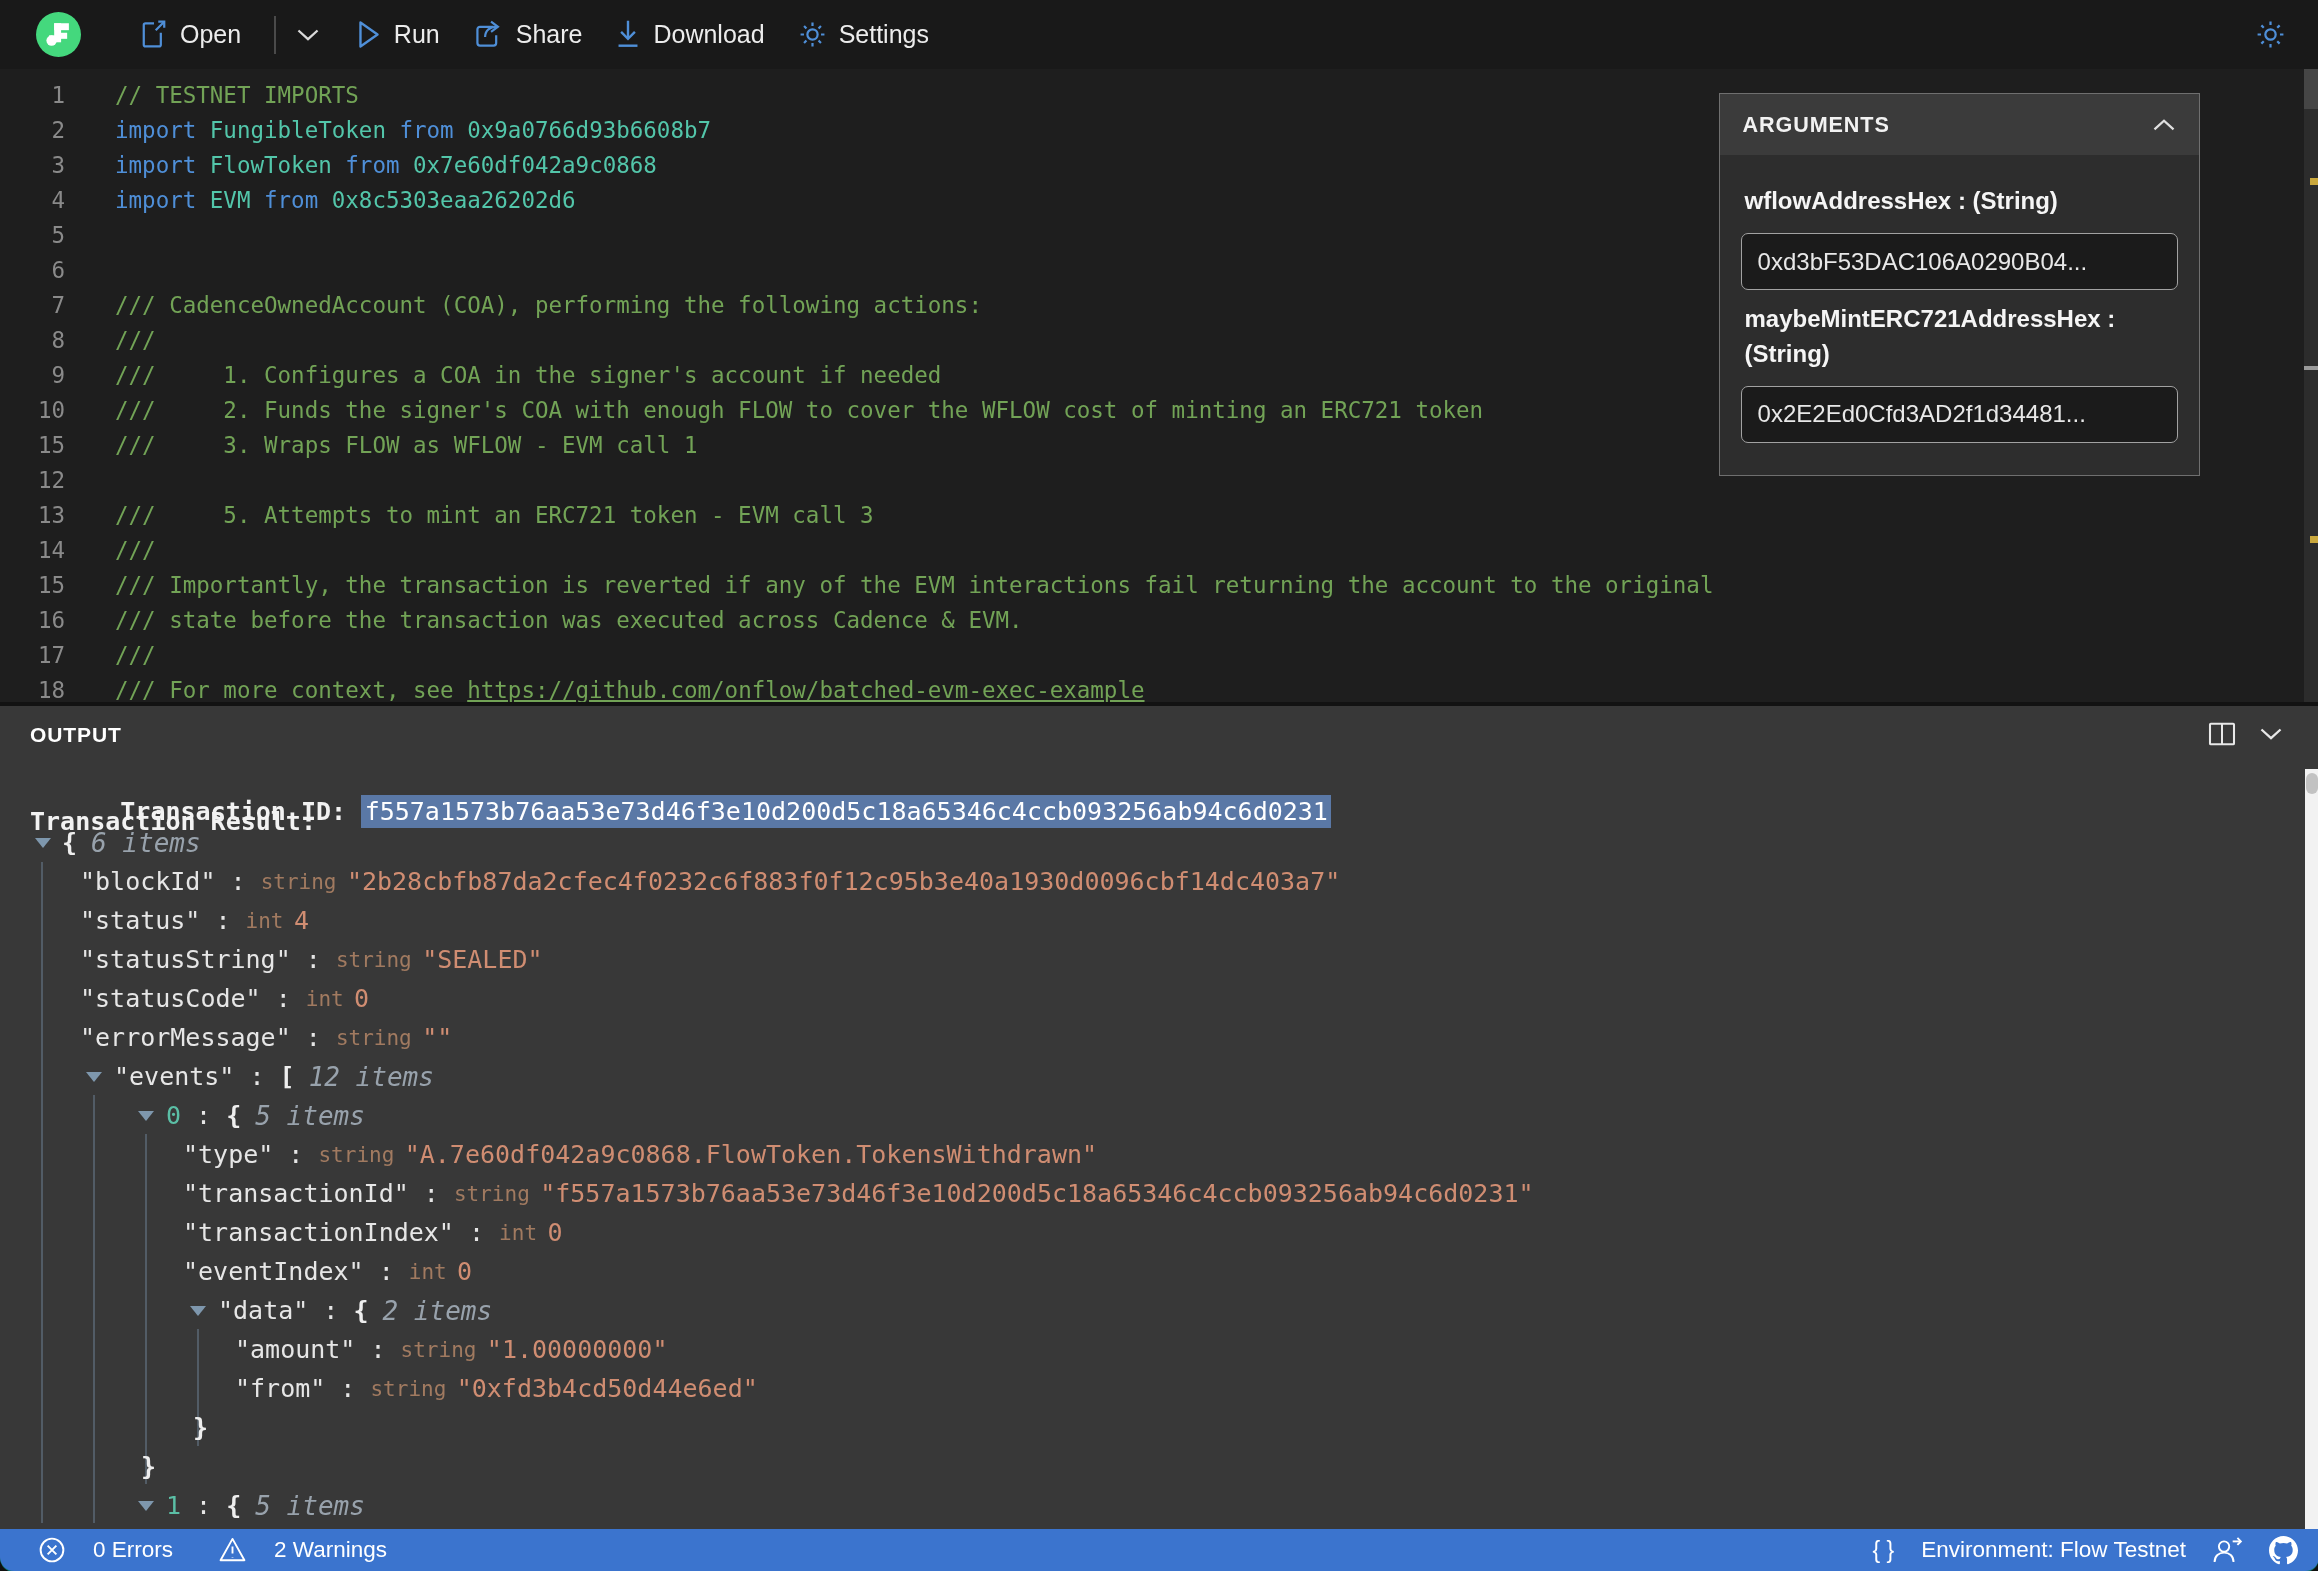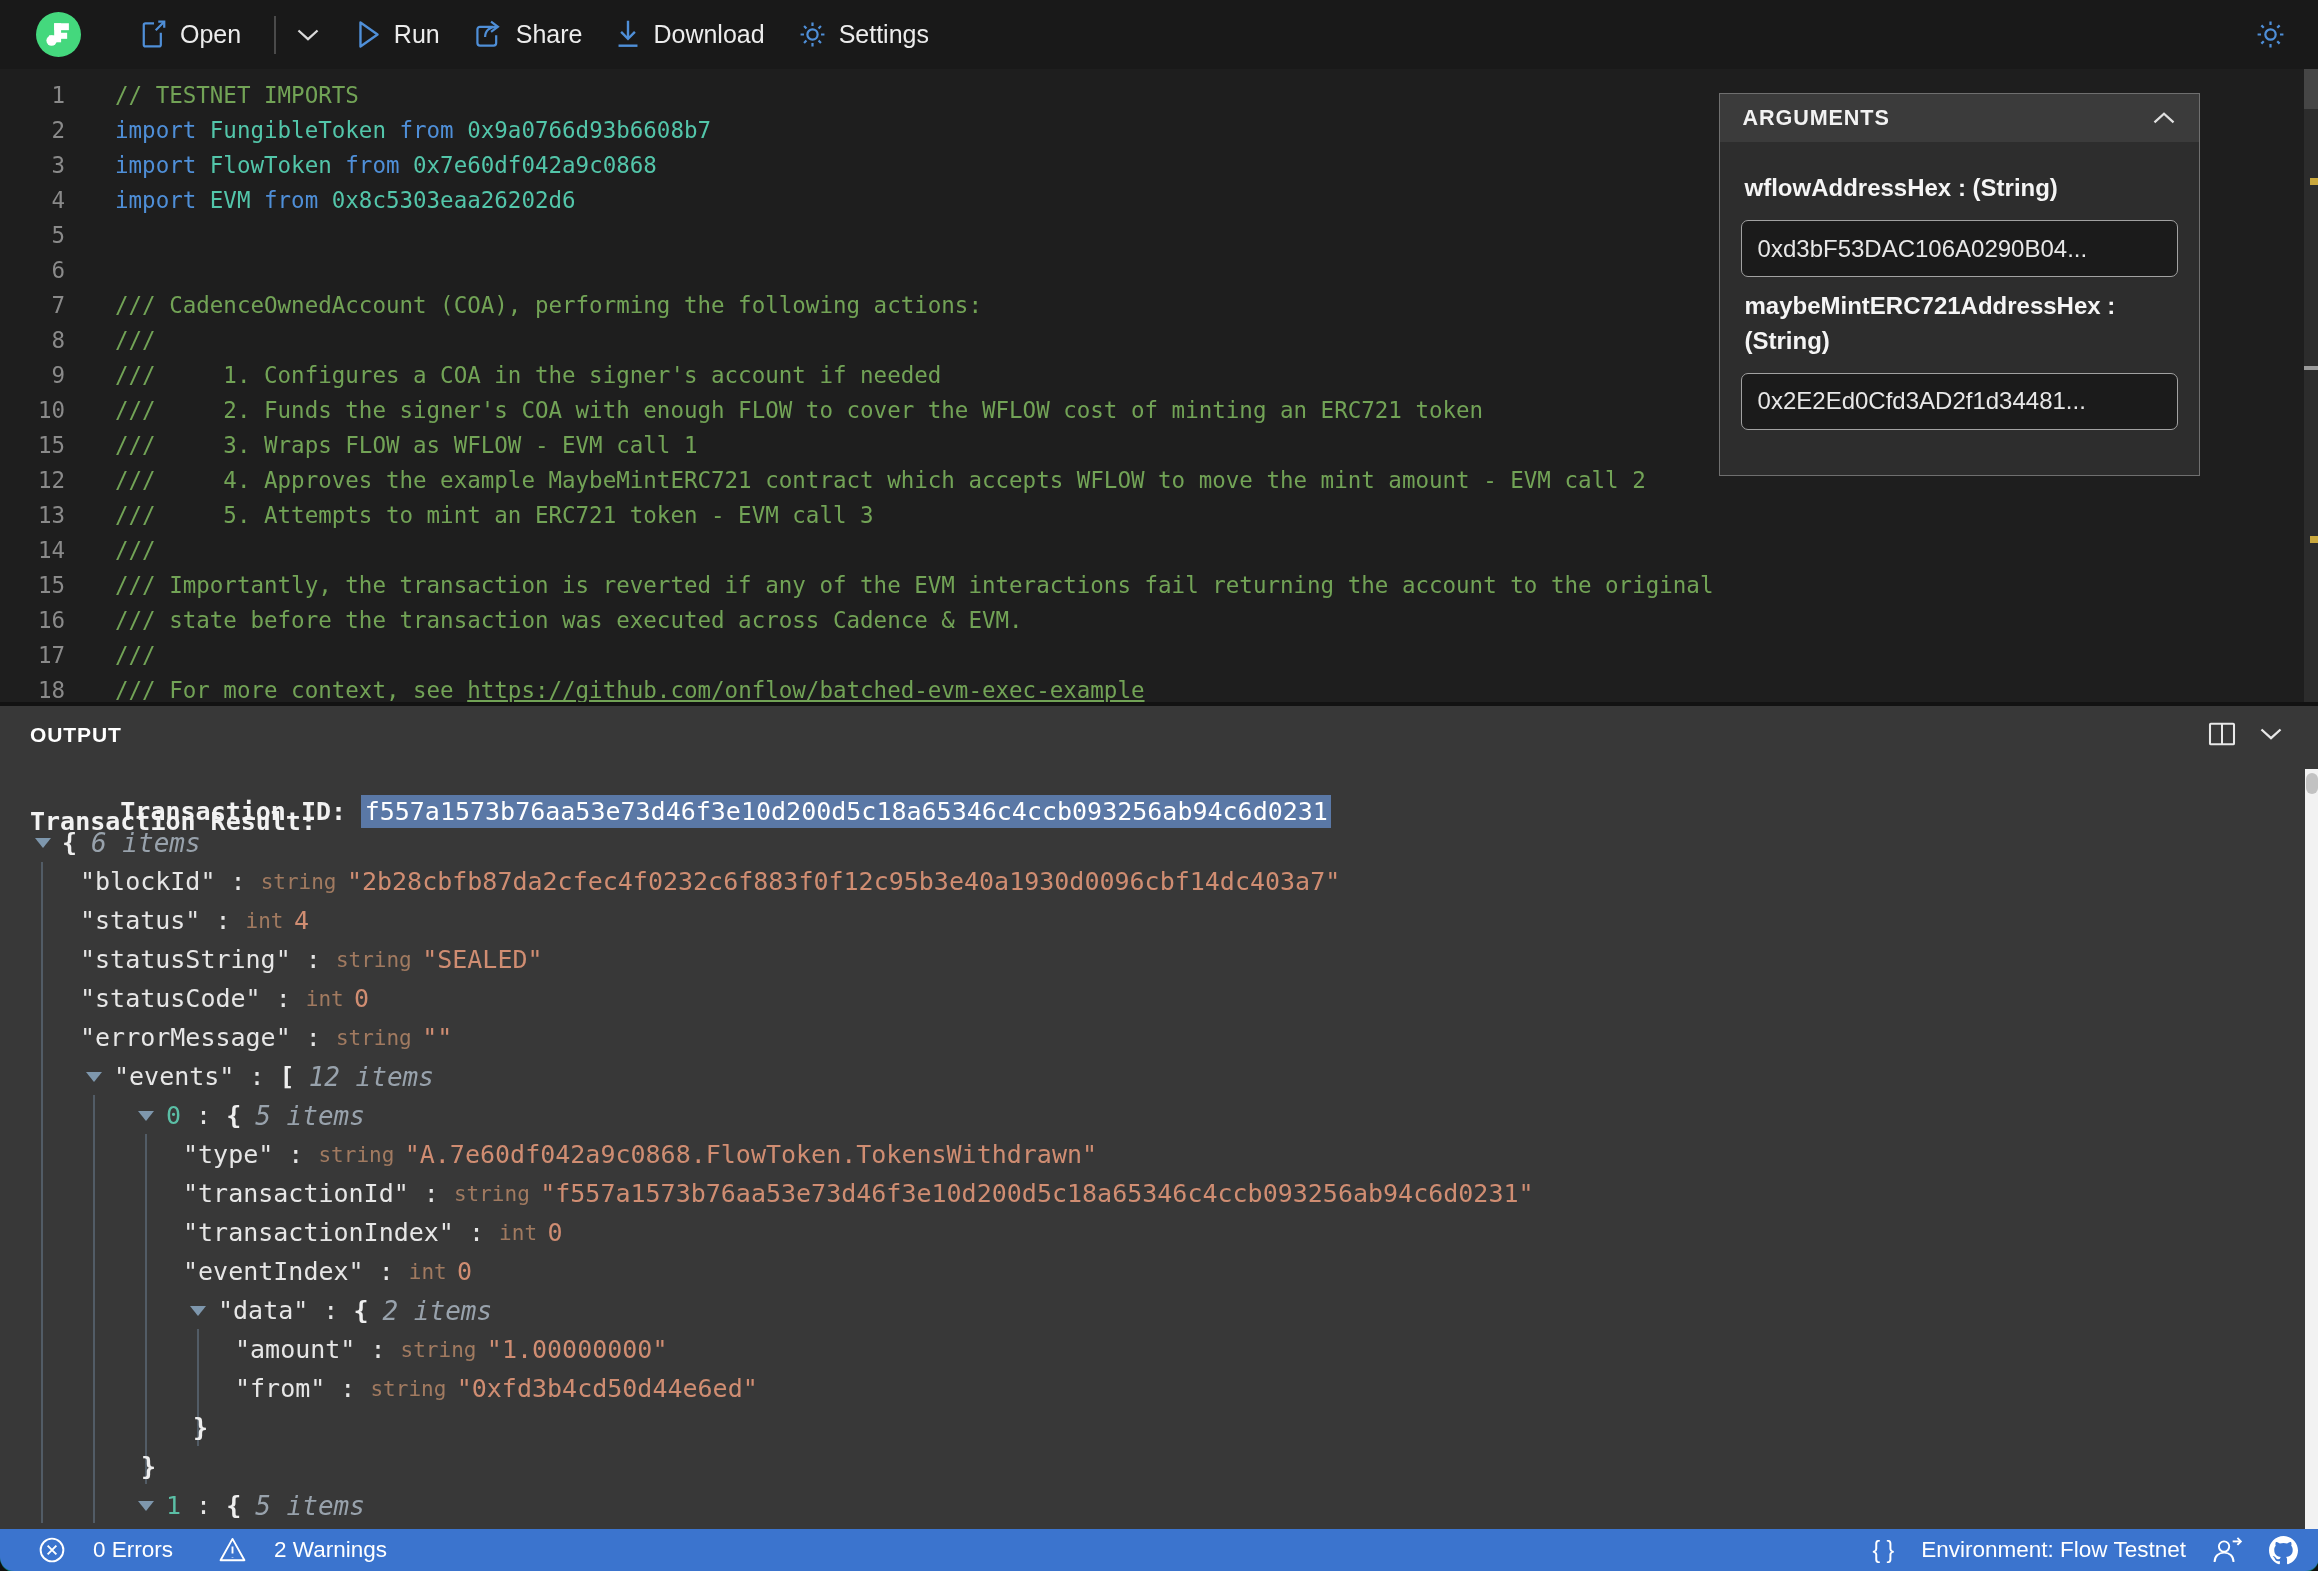--- a/index.html
+++ b/index.html
@@ -23,21 +23,21 @@
   .cbody{margin-left:50px;}
   .c{color:#72a356;} .k{color:#4f8fd8;} .t{color:#53c6aa;} .a{color:#53c6aa;}
   .cl{color:#72a356;text-decoration:underline;}
   .ed-scroll{position:absolute;top:0;right:0;width:14.7px;height:633px;background:#2c2c2c;}
   .ed-thumb{position:absolute;top:0;right:0;width:14.7px;height:40px;background:#454545;}
   .warn-mark{position:absolute;right:0;width:8.6px;height:7px;background:#c9a73c;}
   .gray-mark{position:absolute;right:0;width:14.7px;height:3.5px;background:#9a9a9a;}
 
   
   .argpanel{position:absolute;left:1719px;top:93px;width:481px;height:383px;background:#2d2d2d;border:0.9px solid #6f6f6f;box-sizing:border-box;z-index:5;}
-  .arghead{height:48px;background:#3b3b3b;display:flex;align-items:center;justify-content:space-between;padding:0 22.5px;}
+  .arghead{height:61px;background:#3b3b3b;display:flex;align-items:center;justify-content:space-between;padding:0 22.5px;}
   .argtitle{color:#f2f2f2;font-size:21.6px;font-weight:bold;letter-spacing:0.9px;}
   .argbody{padding:17.3px 21px 0 21px;}
   .arglabel{color:#f5f5f5;font-size:24px;font-weight:600;max-width:415px;line-height:1.45;margin:12px 0 14px 3.5px;}
   .arginput{width:100%;box-sizing:border-box;height:57px;background:#1b1b1b;border:1.7px solid #a2a2a2;border-radius:7px;color:#e8e8e8;font-size:24px;font-family:"Liberation Sans",sans-serif;padding:0 15.6px;outline:none;}
 
   
   .split-line{position:absolute;top:702px;left:0;right:0;height:4.3px;background:#121212;}
   .output{position:absolute;top:706px;left:0;right:0;height:823px;background:#383838;overflow:hidden;}
   .out-title{position:absolute;left:30px;top:17.3px;color:#ffffff;font-size:21px;font-weight:bold;letter-spacing:0.9px;}
   .out-icons{position:absolute;right:35px;top:15.6px;display:flex;gap:22.5px;align-items:center;}
@@ -150,21 +150,21 @@
         <div class="code-line"><span class="ln">2</span><span class="cbody"><span class="k">import </span><span class="t">FungibleToken </span><span class="k">from </span><span class="a">0x9a0766d93b6608b7</span></span></div>
         <div class="code-line"><span class="ln">3</span><span class="cbody"><span class="k">import </span><span class="t">FlowToken </span><span class="k">from </span><span class="a">0x7e60df042a9c0868</span></span></div>
         <div class="code-line"><span class="ln">4</span><span class="cbody"><span class="k">import </span><span class="t">EVM </span><span class="k">from </span><span class="a">0x8c5303eaa26202d6</span></span></div>
         <div class="code-line"><span class="ln">5</span><span class="cbody"></span></div>
         <div class="code-line"><span class="ln">6</span></div>
         <div class="code-line"><span class="ln">7</span><span class="cbody"><span class="c">/// CadenceOwnedAccount (COA), performing the following actions:</span></span></div>
         <div class="code-line"><span class="ln">8</span><span class="cbody"><span class="c">///</span></span></div>
         <div class="code-line"><span class="ln">9</span><span class="cbody"><span class="c">///     1. Configures a COA in the signer's account if needed</span></span></div>
         <div class="code-line"><span class="ln">10</span><span class="cbody"><span class="c">///     2. Funds the signer's COA with enough FLOW to cover the WFLOW cost of minting an ERC721 token</span></span></div>
         <div class="code-line"><span class="ln">15</span><span class="cbody"><span class="c">///     3. Wraps FLOW as WFLOW - EVM call 1</span></span></div>
-        <div class="code-line"><span class="ln">12</span><span class="cbody"><span class="c">///     4. Approves the example MaybeMintERC721 contract which accepts WFLOW to move the mint amount - EVM call 2</span></span></div>
+        <div class="code-line"><span class="ln">12</span></div>
         <div class="code-line"><span class="ln">13</span><span class="cbody"><span class="c">///     5. Attempts to mint an ERC721 token - EVM call 3</span></span></div>
         <div class="code-line"><span class="ln">14</span><span class="cbody"><span class="c">///</span></span></div>
         <div class="code-line"><span class="ln">15</span><span class="cbody"><span class="c">/// Importantly, the transaction is reverted if any of the EVM interactions fail returning the account to the original</span></span></div>
         <div class="code-line"><span class="ln">16</span><span class="cbody"><span class="c">/// state before the transaction was executed across Cadence &amp; EVM.</span></span></div>
         <div class="code-line"><span class="ln">17</span><span class="cbody"><span class="c">///</span></span></div>
         <div class="code-line"><span class="ln">18</span><span class="cbody"><span class="c">/// For more context, see </span><span class="cl">https://github.com/onflow/batched-evm-exec-example</span></span></div>
       </div>
     <div class="ed-scroll">
       <div class="ed-thumb"></div>
       <div class="warn-mark" style="top:109px;"></div>

